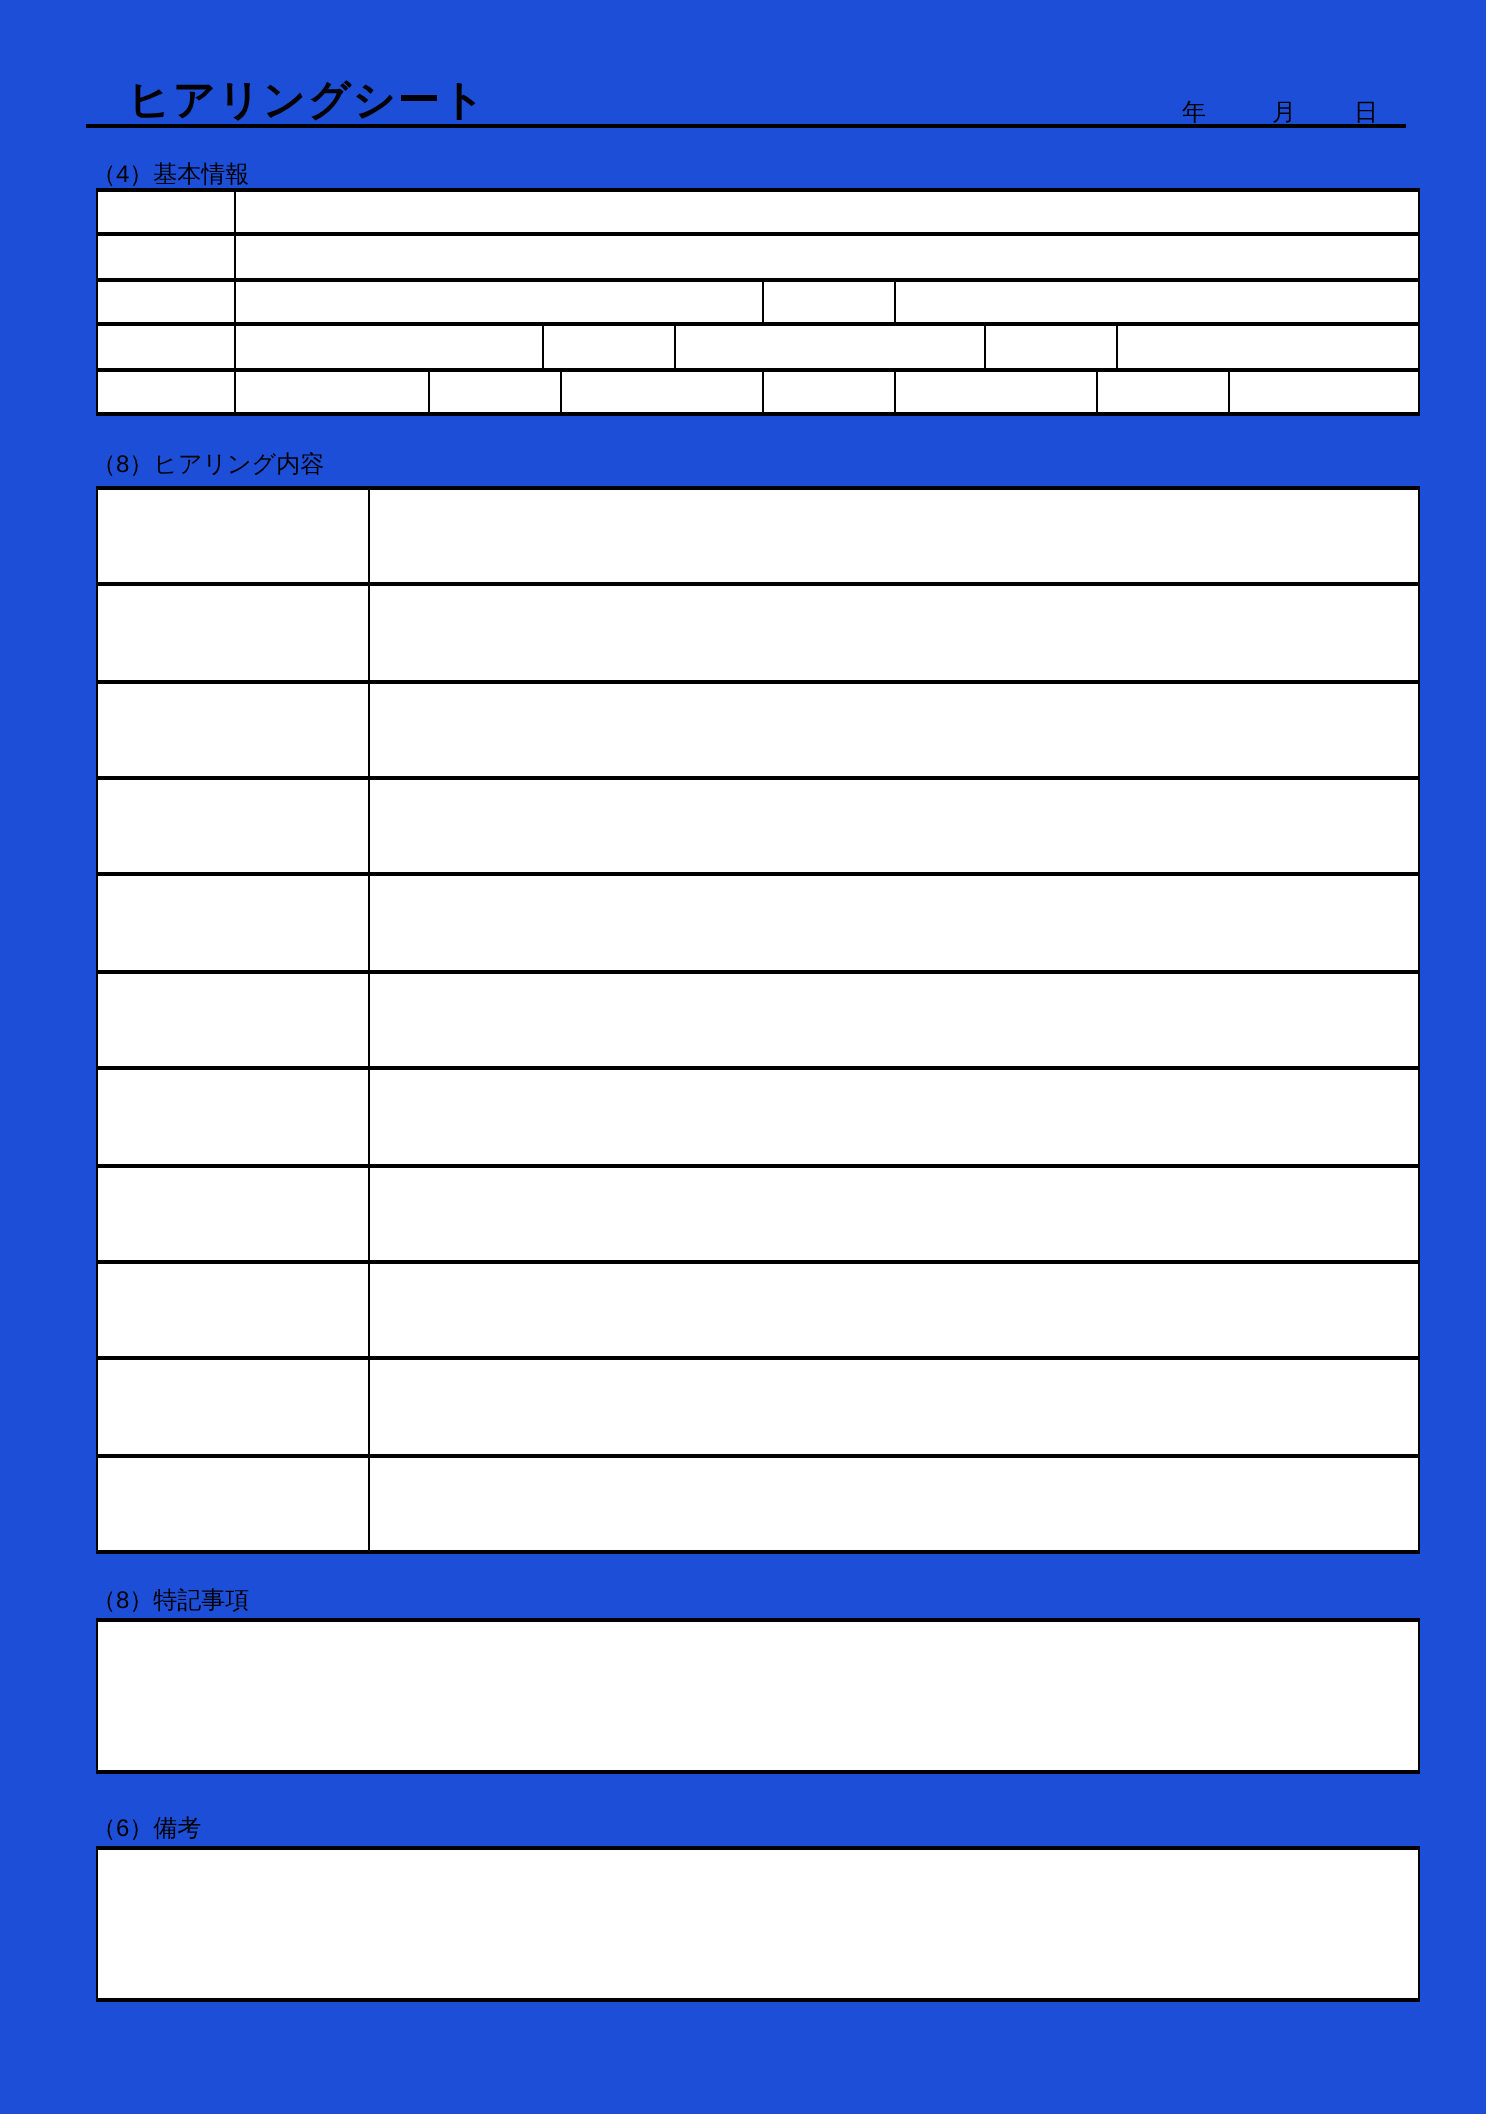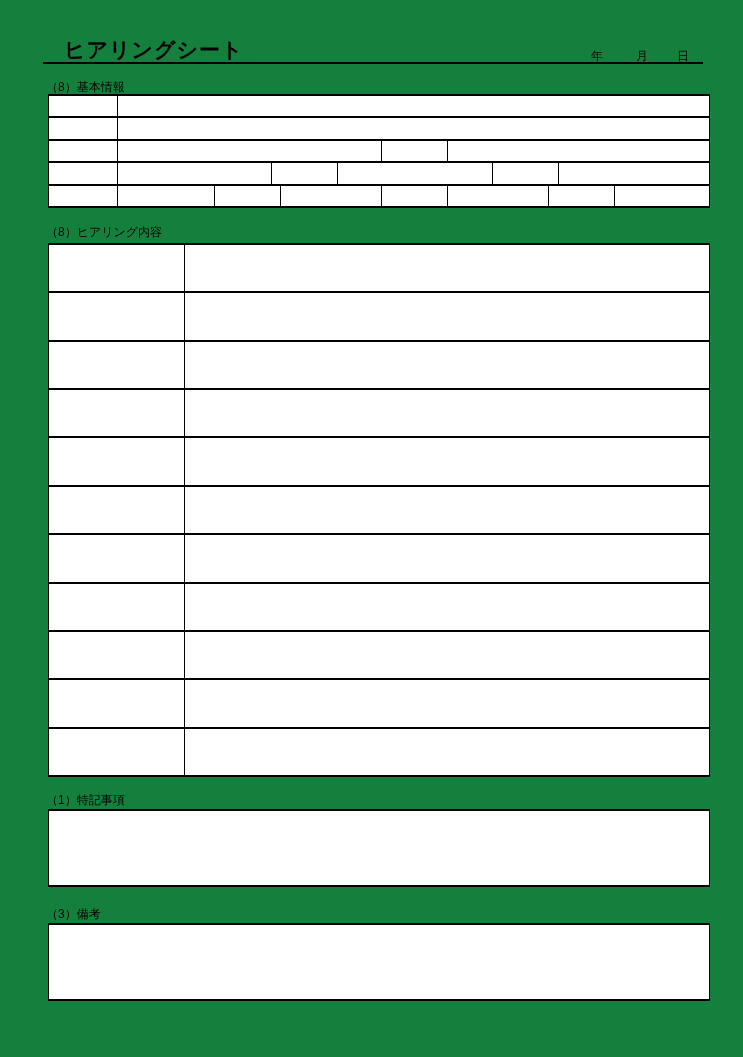--- a/index.html
+++ b/index.html
@@ -1,16 +1,16 @@
 <!DOCTYPE html>
 <html><head>
 <meta charset="utf-8">
 <style>
   html,body{margin:0;padding:0;background:#ffffff;}
-  .page{position:relative;width:743px;height:1057px;background:#15803d;color:#000;
+  .page{position:relative;width:743px;height:1057px;background:#1d4ed8;color:#000;
         font-family:"Liberation Sans","DejaVu Sans",sans-serif;overflow:hidden;}
   .title{position:absolute;left:64px;top:36px;font-size:21px;font-weight:bold;letter-spacing:1px;white-space:nowrap;}
   .date-label{position:absolute;top:48px;font-size:12px;white-space:nowrap;}
   .yl{left:591px}.ml{left:636px}.dl{left:677px}
   .rule{position:absolute;left:43px;top:62px;width:660px;height:2px;background:#000;}
   .sec-heading{position:absolute;left:46px;font-size:12px;white-space:nowrap;}
   .s1{top:79px}.s2{top:224px}.s3{top:792px}.s4{top:906px}
   .outer{position:absolute;left:48px;width:662px;box-sizing:border-box;background:#fff;
          border:1px solid #000;border-top-width:2px;border-bottom-width:2px;
          display:flex;flex-direction:column;}
@@ -32,21 +32,21 @@
 <div class="page">
 
   <div class="title">ヒアリングシート</div>
 
   <span class="date-label yl">年</span>
   <span class="date-label ml">月</span>
   <span class="date-label dl">日</span>
 
   <div class="rule"></div>
 
-  <div class="sec-heading s1">（8）基本情報</div>
+  <div class="sec-heading s1">（4）基本情報</div>
   <div class="outer btable">
     <div class="row">
       <div class="cell w68"></div>
       <div class="cell grow"></div>
     </div>
     <div class="row">
       <div class="cell w68"></div>
       <div class="cell grow"></div>
     </div>
     <div class="row">
@@ -116,19 +116,19 @@
     <div class="row">
       <div class="cell w135"></div>
       <div class="cell grow"></div>
     </div>
     <div class="row">
       <div class="cell w135"></div>
       <div class="cell grow"></div>
     </div>
   </div>
 
-  <div class="sec-heading s3">（1）特記事項</div>
+  <div class="sec-heading s3">（8）特記事項</div>
   <div class="outer box3"></div>
 
-  <div class="sec-heading s4">（3）備考</div>
+  <div class="sec-heading s4">（6）備考</div>
   <div class="outer box4"></div>
 
 </div>
 
 </body></html>

